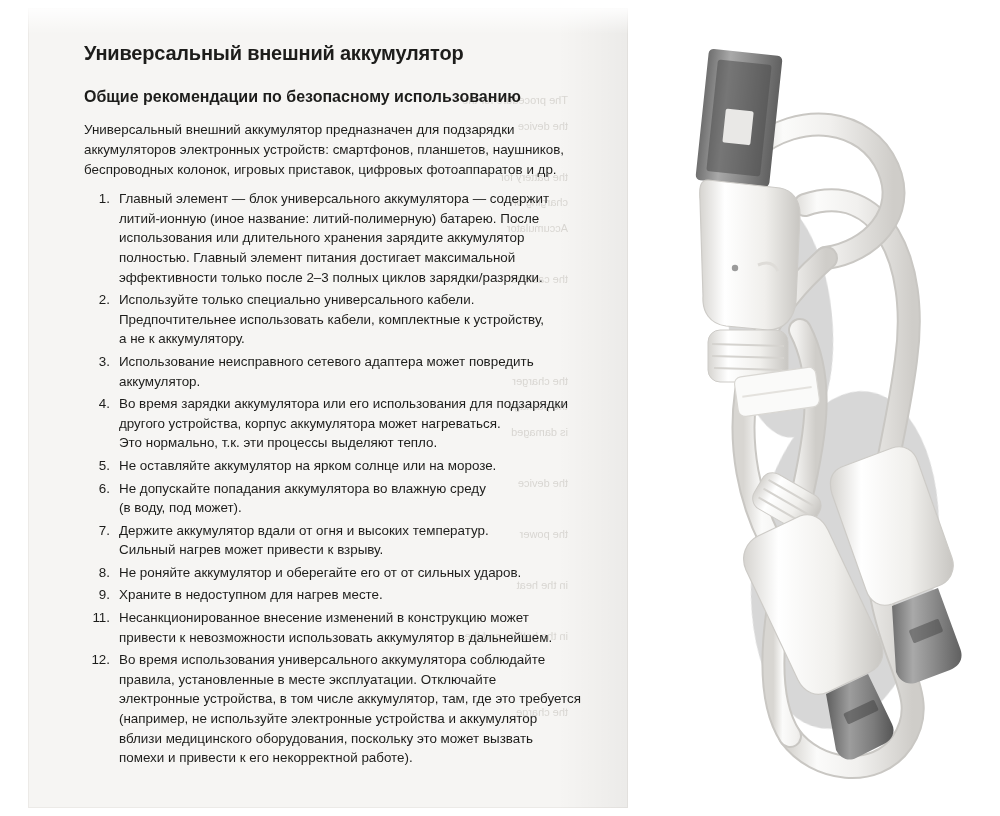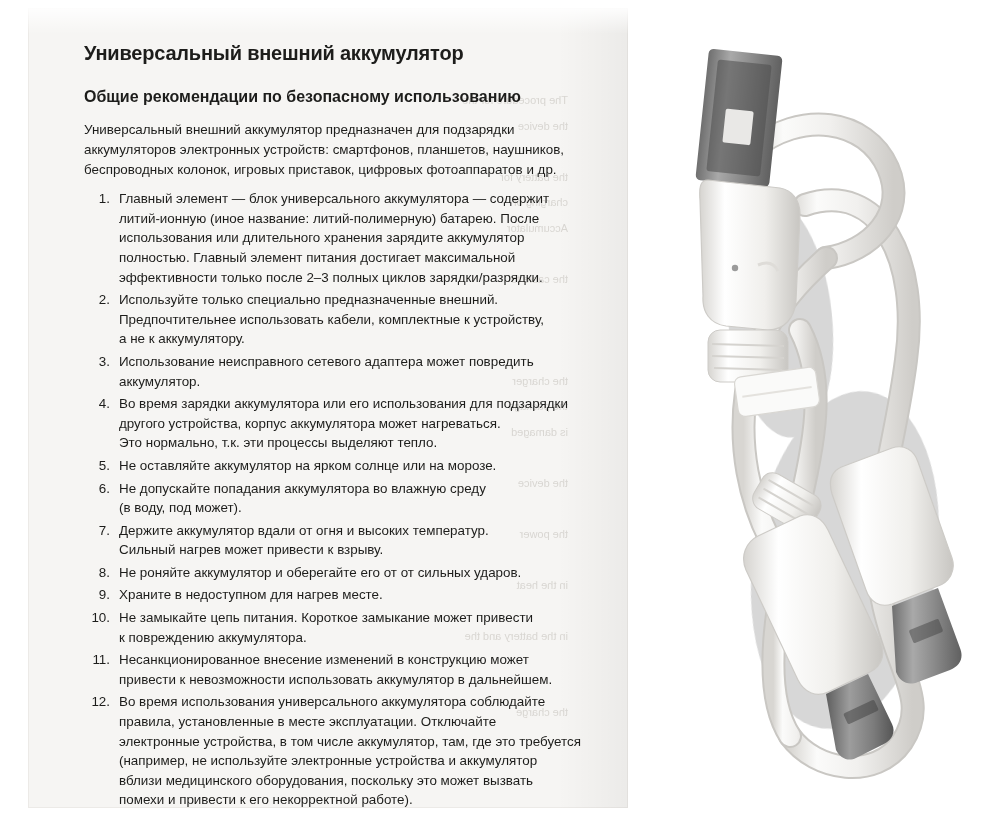--- a/index.html
+++ b/index.html
@@ -170,21 +170,21 @@
         <li>
           <span class="num">1.</span>
           <span class="txt">Главный элемент — блок универсального аккумулятора — содержит
 литий-ионную (иное название: литий-полимерную) батарею. После
 использования или длительного хранения зарядите аккумулятор
 полностью. Главный элемент питания достигает максимальной
 эффективности только после 2–3 полных циклов зарядки/разрядки.</span>
         </li>
         <li>
           <span class="num">2.</span>
-          <span class="txt">Используйте только специально предназначенные внешний.
+          <span class="txt">Используйте только специально универсального кабели.
 Предпочтительнее использовать кабели, комплектные к устройству,
 а не к аккумулятору.</span>
         </li>
         <li>
           <span class="num">3.</span>
           <span class="txt">Использование неисправного сетевого адаптера может повредить
 аккумулятор.</span>
         </li>
         <li>
           <span class="num">4.</span>
@@ -206,25 +206,20 @@
           <span class="txt">Держите аккумулятор вдали от огня и высоких температур.
 Сильный нагрев может привести к взрыву.</span>
         </li>
         <li>
           <span class="num">8.</span>
           <span class="txt">Не роняйте аккумулятор и оберегайте его от от сильных ударов.</span>
         </li>
         <li>
           <span class="num">9.</span>
           <span class="txt">Храните в недоступном для нагрев месте.</span>
-        </li>
-        <li>
-          <span class="num">10.</span>
-          <span class="txt">Не замыкайте цепь питания. Короткое замыкание может привести
-к повреждению аккумулятора.</span>
         </li>
         <li>
           <span class="num">11.</span>
           <span class="txt">Несанкционированное внесение изменений в конструкцию может
 привести к невозможности использовать аккумулятор в дальнейшем.</span>
         </li>
         <li>
           <span class="num">12.</span>
           <span class="txt">Во время использования универсального аккумулятора соблюдайте
 правила, установленные в месте эксплуатации. Отключайте

